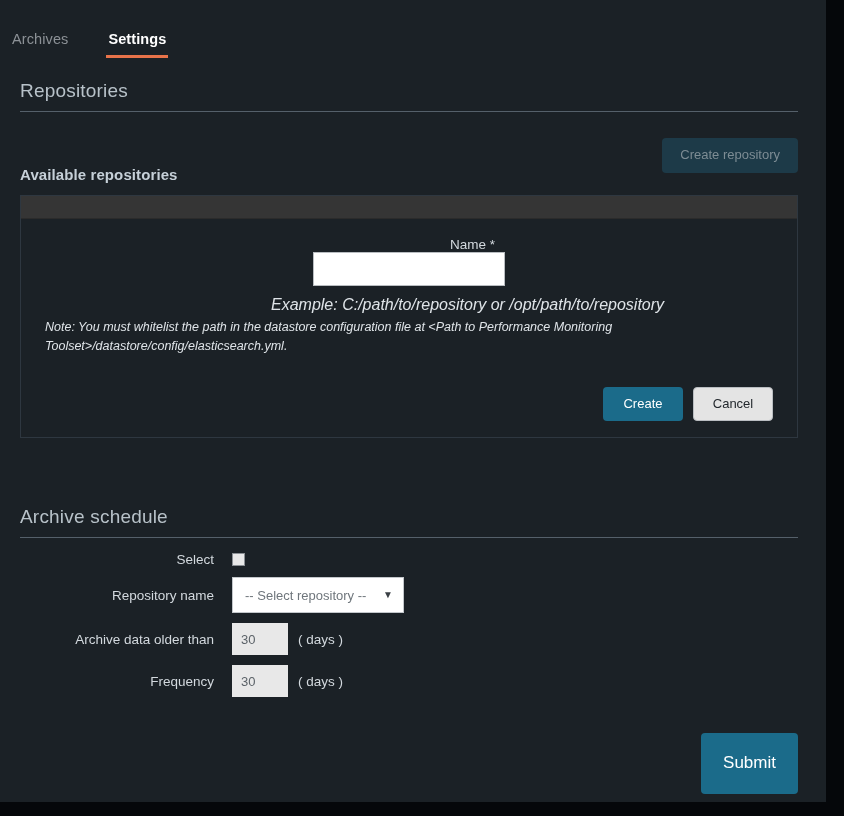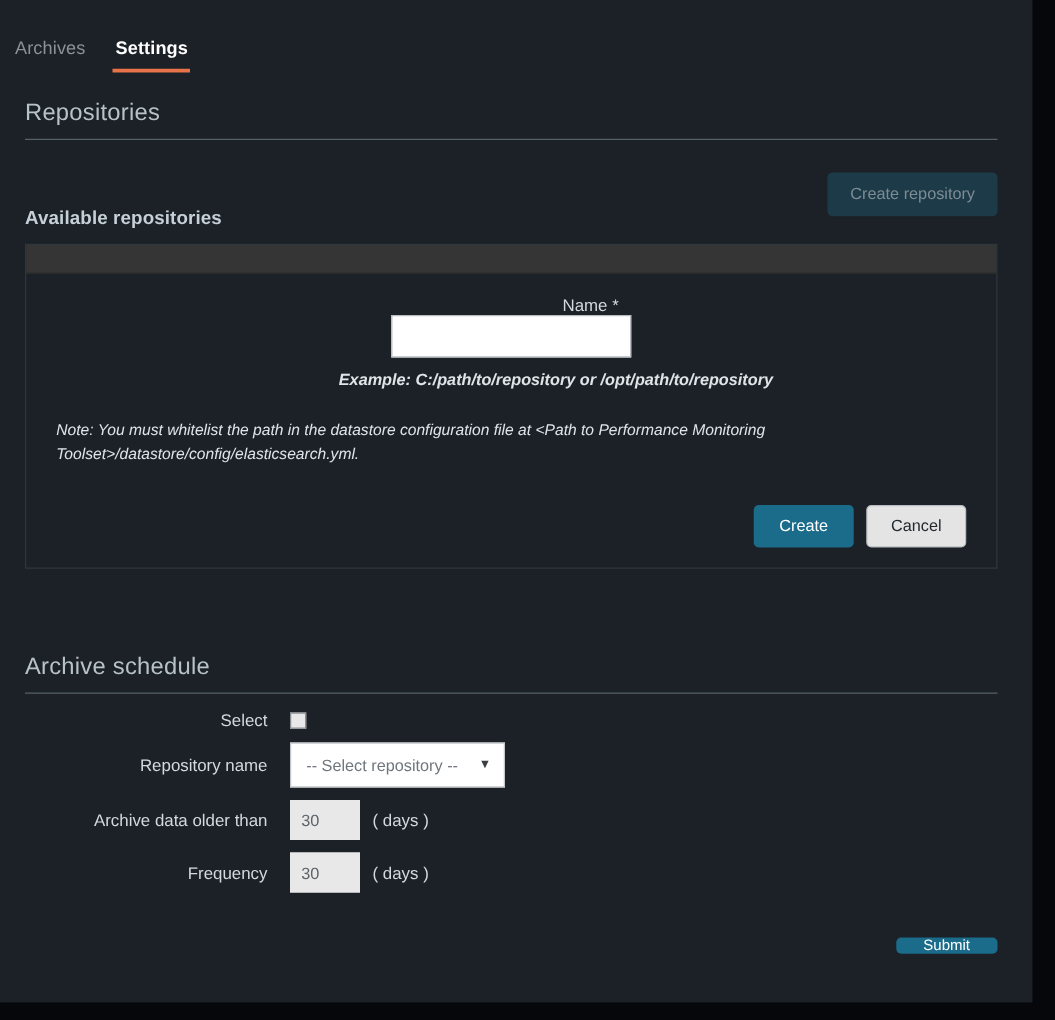--- a/index.html
+++ b/index.html
@@ -29,21 +29,21 @@
     overflow: hidden;
   }
   .content {
     padding: 0 18px 0 10px;
   }
 
   
   .tabbar {
     display: flex;
     align-items: flex-end;
-    gap: 20px;
+    gap: 36px;
     padding: 24px 0 0 10px;
     height: 34px;
   }
   .tab {
     font-size: 14.5px;
     color: #8c9196;
     padding: 0 2px 9px 2px;
     border-bottom: 3px solid transparent;
     cursor: pointer;
     line-height: 1;
@@ -147,26 +147,25 @@
     font-size: 13px;
     color: #23282d;
     padding: 0 7px;
     outline: none;
   }
   .input-name { width: 192px; }
   .input-path { width: 422px; }
 
   .hint {
     margin-left: 226px;
-    font-size: 13px;
+    font-size: 16px;
     font-style: italic;
     color: #dfe4e8;
     margin-top: -4px;
-    margin-bottom: 24px;
-    font-weight: bold;
+    margin-bottom: 4px;
   }
   .note {
     font-size: 12.5px;
     font-style: italic;
     color: #dfe4e8;
     line-height: 1.55;
     margin: 4px 12px 0 0;
   }
   .panel-actions {
     display: flex;
@@ -235,21 +234,21 @@
   .unit {
     font-size: 13.5px;
     color: #d3d9de;
     margin-left: 10px;
   }
   .submit-row {
     display: flex;
     justify-content: flex-end;
     margin: 36px 10px 0 10px;
   }
-  .submit-row .btn { padding: 0 22px; font-size: 12px; }
+  .submit-row .btn { padding: 21px 22px; font-size: 17px; }
   .sched-wrap { margin: 14px 10px 0 10px; }
   .spacer-lg { height: 46px; }
 </style>
 </head>
 <body>
 
 <div class="screen">
   <div class="app">
 
     <div class="tabbar">

